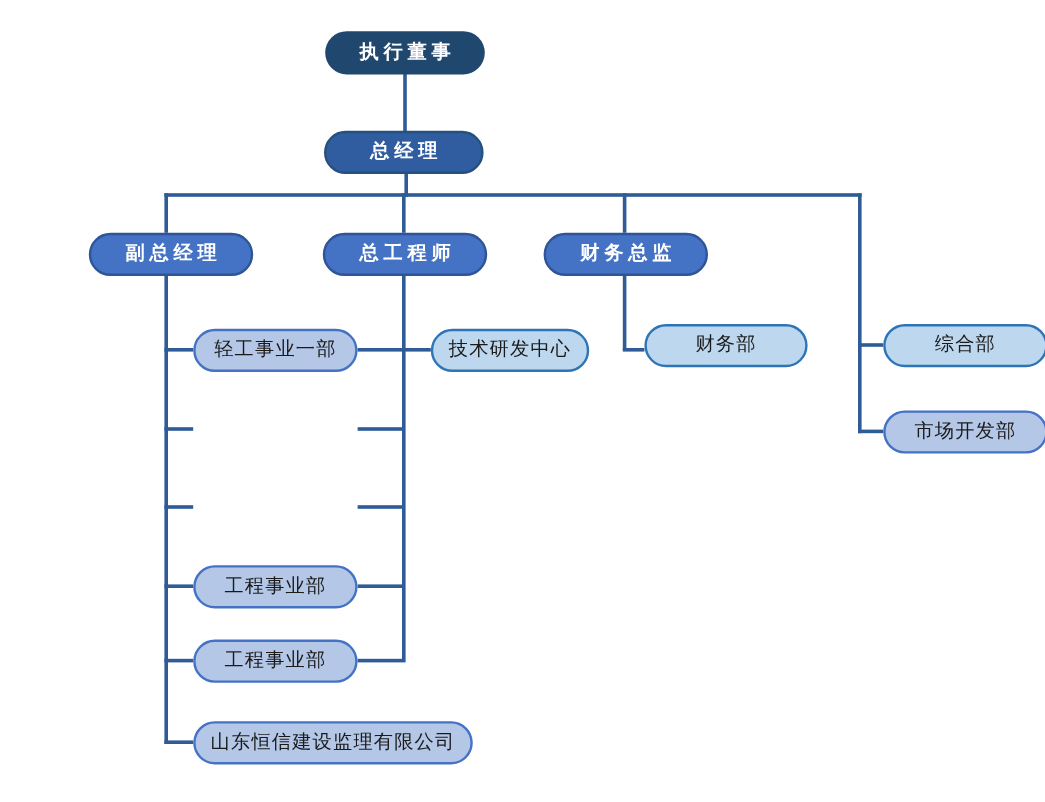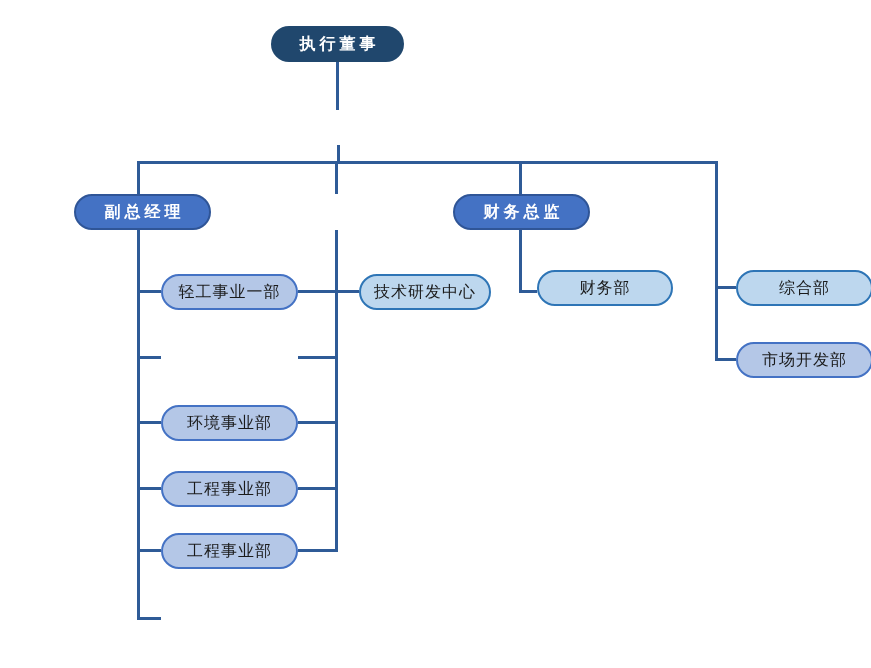--- a/index.html
+++ b/index.html
@@ -5,21 +5,21 @@
   html,body{margin:0;padding:0;}
   body{font-family:"Liberation Sans",sans-serif;}
   .canvas{position:relative;width:871px;height:668px;background:var(--background,#fff);overflow:hidden;margin-left:41px;}
   .node{
     position:absolute;height:36px;border-radius:18px;box-sizing:border-box;
     display:flex;align-items:center;justify-content:center;
     font-size:16px;line-height:1;white-space:nowrap;
   }
   .lvl1{background:var(--level1-fill);color:var(--text-on-dark);font-weight:700;letter-spacing:4px;padding-left:4px;}
   .lvl2{background:var(--level2-fill);border:2px solid var(--level2-border);color:var(--text-on-dark);font-weight:700;letter-spacing:4px;padding-left:4px;}
-  .lvl3{background:var(--level3-fill);border:2px solid var(--level3-border);color:var(--text-on-dark);font-weight:700;letter-spacing:4px;padding-left:4px;}
+  .lvl3{background:var(--level3-fill);border:2px solid var(--level3-border);color:var(--text-on-dark);font-weight:700;letter-spacing:4px;padding-left:4px;font-family:Liberation Mono, monospace;}
   .lav{background:var(--dept-lavender-fill);border:2px solid var(--dept-lavender-border);color:var(--text-on-light);letter-spacing:1px;}
   .ltb{background:var(--dept-lightblue-fill);border:2px solid var(--dept-lightblue-border);color:var(--text-on-light);letter-spacing:1px;}
   .hline,.vline{position:absolute;background:var(--connector);}
   .hline{height:3px;}
   .vline{width:3px;}
 </style>
 </head>
 <body>
 
 <div class="canvas">
@@ -49,35 +49,37 @@
   <div class="hline" style="left:257px;top:421px;width:37px"></div>
   <div class="hline" style="left:257px;top:487px;width:37px"></div>
   <div class="hline" style="left:257px;top:549px;width:37px"></div>
   <div class="hline" style="left:294px;top:290px;width:24px"></div>
 
   <div class="vline" style="left:478px;top:230px;height:62px"></div>
   <div class="hline" style="left:478px;top:290px;width:18px"></div>
 
   <div class="node lvl1" style="left:230px;top:26px;width:133px">执行董事</div>
 
+  <div class="node lvl2" style="left:229px;top:109px;width:133px">总经理</div>
 
   <div class="node lvl3" style="left:33px;top:194px;width:137px">副总经理</div>
 
+  <div class="node lvl3" style="left:228px;top:194px;width:137px">总工程师</div>
 
   <div class="node lvl3" style="left:412px;top:194px;width:137px">财务总监</div>
 
   <div class="node lav" style="left:120px;top:274px;width:137px">轻工事业一部</div>
 
 
-  <div class="node lav" style="left:120px;top:405px;width:137px">环境事业部</div>
 
   <div class="node lav" style="left:120px;top:471px;width:137px">工程事业部</div>
 
   <div class="node lav" style="left:120px;top:533px;width:137px">工程事业部</div>
 
+  <div class="node lav" style="left:120px;top:601px;width:233px">山东恒信建设监理有限公司</div>
 
   <div class="node ltb" style="left:318px;top:274px;width:132px">技术研发中心</div>
 
   <div class="node ltb" style="left:496px;top:270px;width:136px">财务部</div>
 
   <div class="node ltb" style="left:695px;top:270px;width:137px">综合部</div>
 
   <div class="node lav" style="left:695px;top:342px;width:137px">市场开发部</div>
 
 </div>

